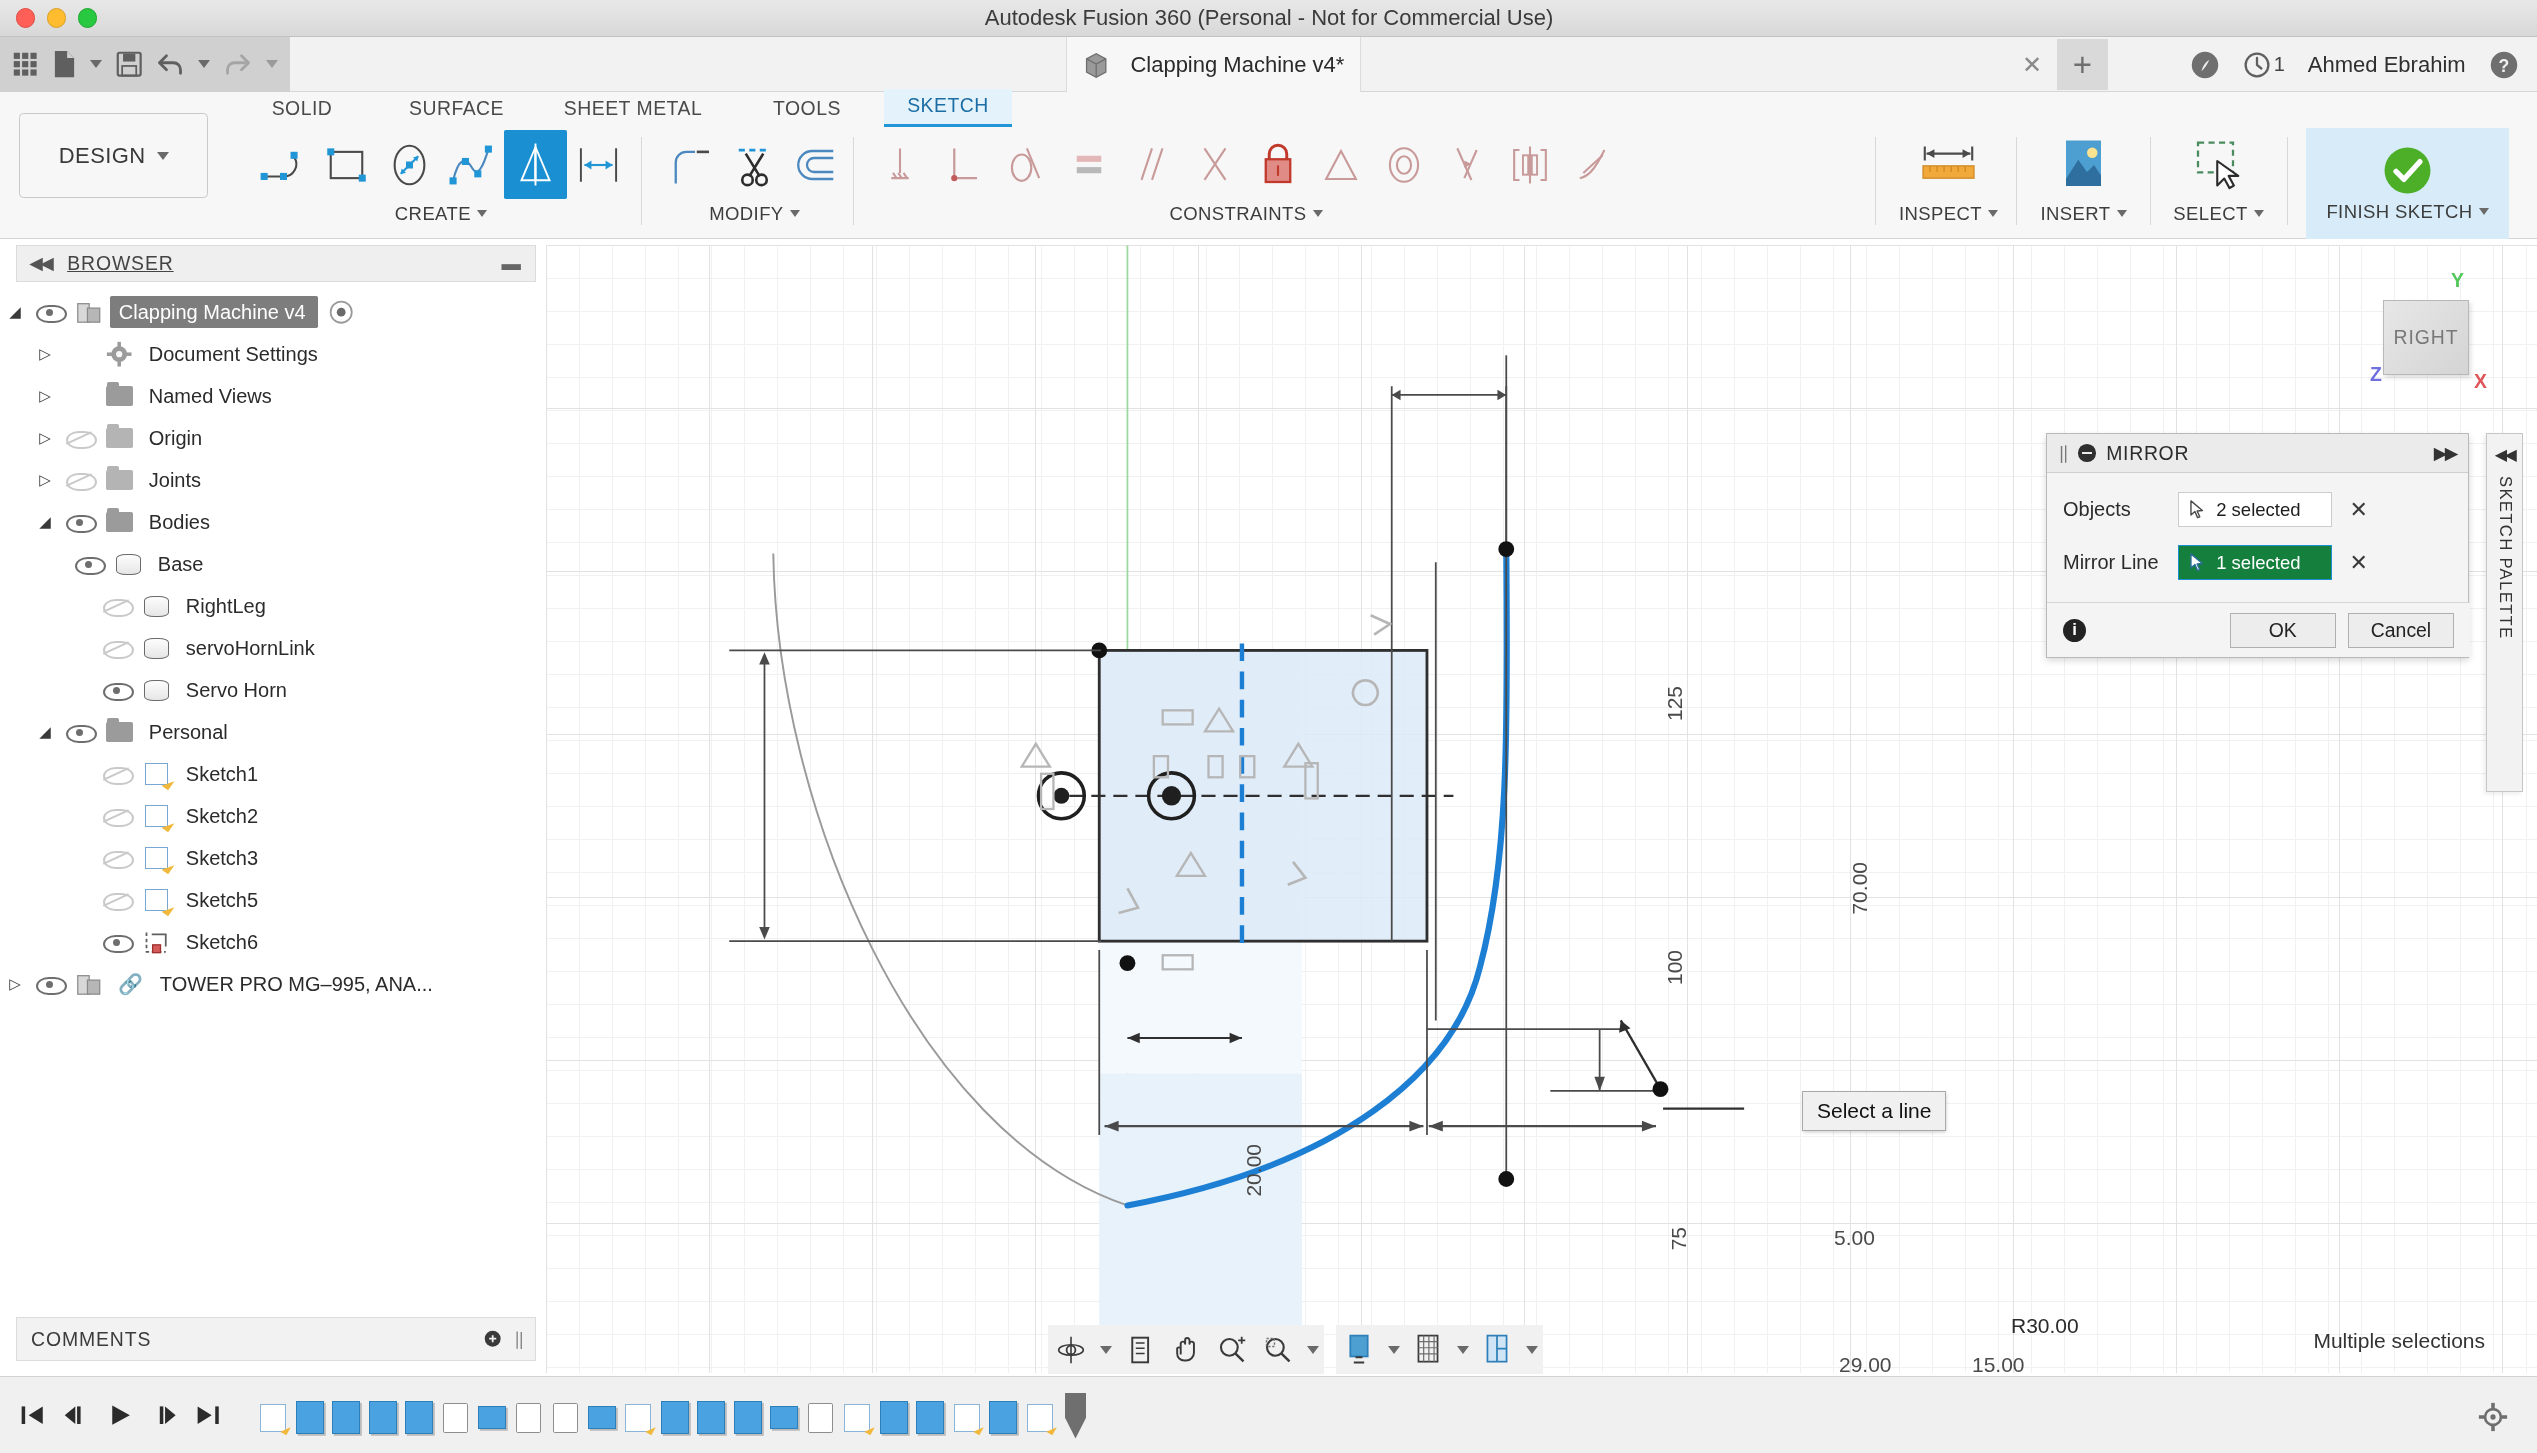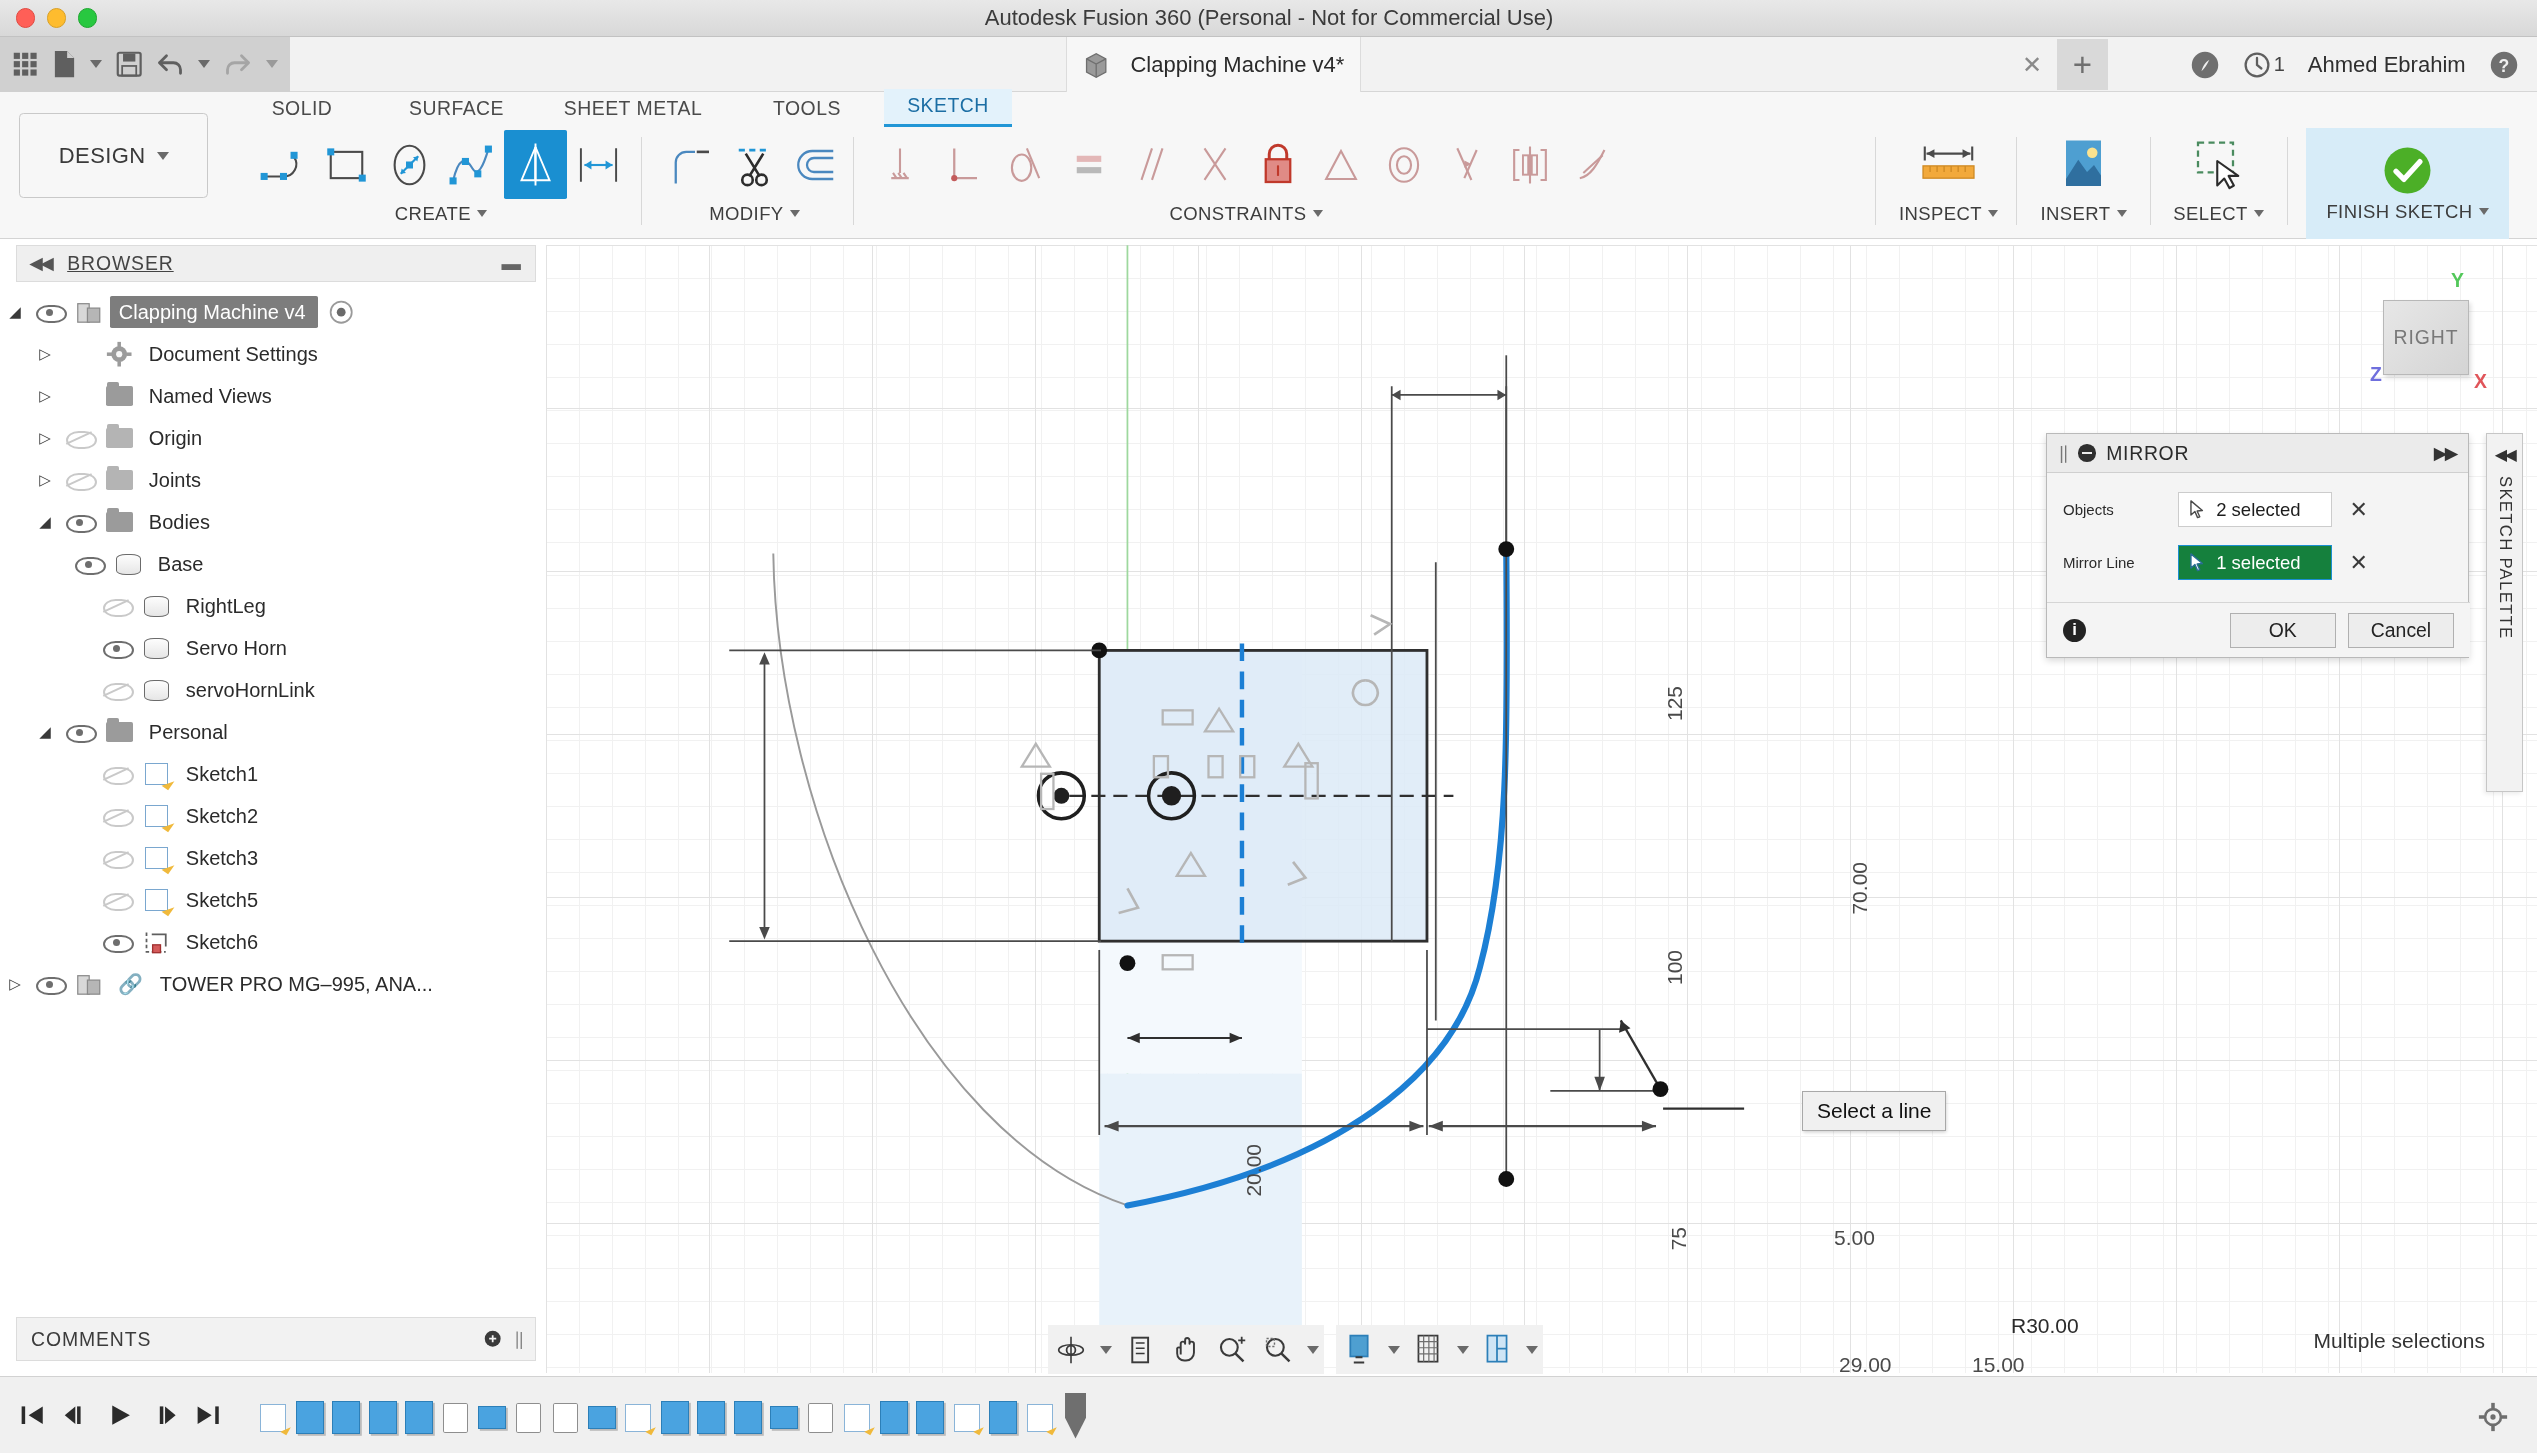--- a/index.html
+++ b/index.html
@@ -192,21 +192,21 @@
   }
   .mirror-title {
     height:39px; background:#ebebeb; border-bottom:0.9px solid #cfcfcf;
     display:flex; align-items:center; gap:10.6px; padding:0 12.3px;
     font-size:19.4px; color:#2b2b2b; letter-spacing:0.7px;
   }
   .min-dot { width:17.6px;height:17.6px;border-radius:50%;background:#2f2f2f; position:relative; }
   .min-dot::after { content:""; position:absolute; left:3.5px; top:7.5px; width:10.6px;height:2.6px;background:#ebebeb; }
   .mirror-body { padding:16px 16px 0 16px; }
   .mrow { display:flex; align-items:center; height:41px; margin-bottom:12.3px; }
-  .mrow .mlabel { width:115px; font-size:15px; color:#2b2b2b; }
+  .mrow .mlabel { width:115px; font-size:20px; color:#2b2b2b; }
   .selbox {
     width:154px; height:35px; display:flex; align-items:center; gap:10.6px;
     padding-left:10.6px; font-size:18.5px;
   }
   .selbox.inactive { background:#ffffff; border:0.9px solid #cccccc; color:#1d1d1d; }
   .selbox.active   { background:#15803d; border:0.9px solid #1a8fd1; color:#ffffff; }
   .clear-x { margin-left:17.6px; font-size:22px; color:#3a3a3a; }
   .mirror-foot {
     position:absolute; left:0; bottom:0; width:423px; height:55px;
     border-top:0.9px solid #d5d5d5; background:#f4f4f4;
@@ -757,35 +757,35 @@
     <span class="eye">
         <span class="eye-off"></span>
       </span>
     <span class="nic">
         <span class="body-ic"></span>
       </span>
     <span class="lbl">RightLeg</span>
   </div>
   <div class="node" style="padding-left:97px">
     <span class="eye">
+        <span class="eye-off"></span>
+      </span>
+    <span class="nic">
+        <span class="body-ic"></span>
+      </span>
+    <span class="lbl">servoHornLink</span>
+  </div>
+  <div class="node" style="padding-left:97px">
+    <span class="eye">
         <span class="eye-on"></span>
       </span>
     <span class="nic">
         <span class="body-ic"></span>
       </span>
     <span class="lbl">Servo Horn</span>
-  </div>
-  <div class="node" style="padding-left:97px">
-    <span class="eye">
-        <span class="eye-off"></span>
-      </span>
-    <span class="nic">
-        <span class="body-ic"></span>
-      </span>
-    <span class="lbl">servoHornLink</span>
   </div>
 
   <div class="node" style="padding-left:30px">
     <span class="arrow">◢</span>
     <span class="eye">
         <span class="eye-on"></span>
       </span>
     <span class="nic">
         <span class="folder-ic"></span>
       </span>

